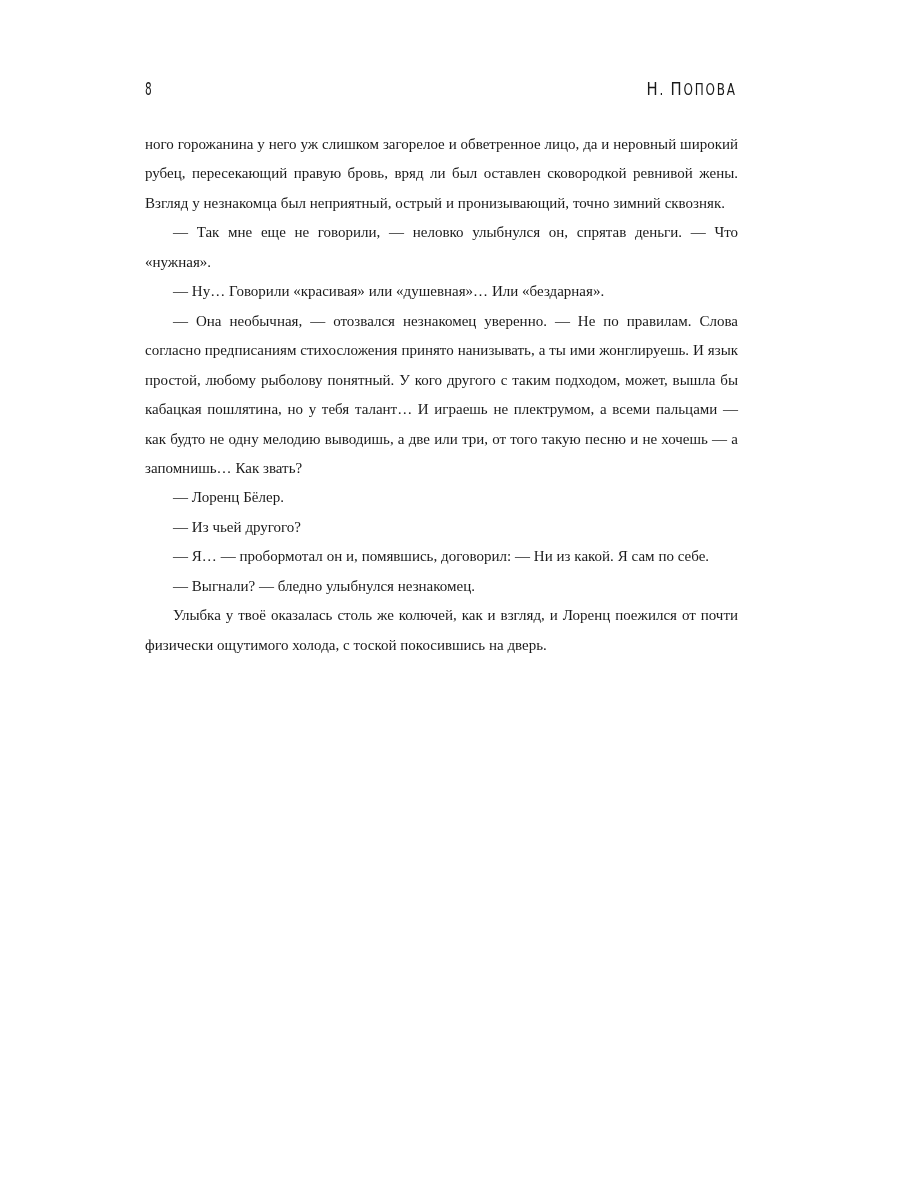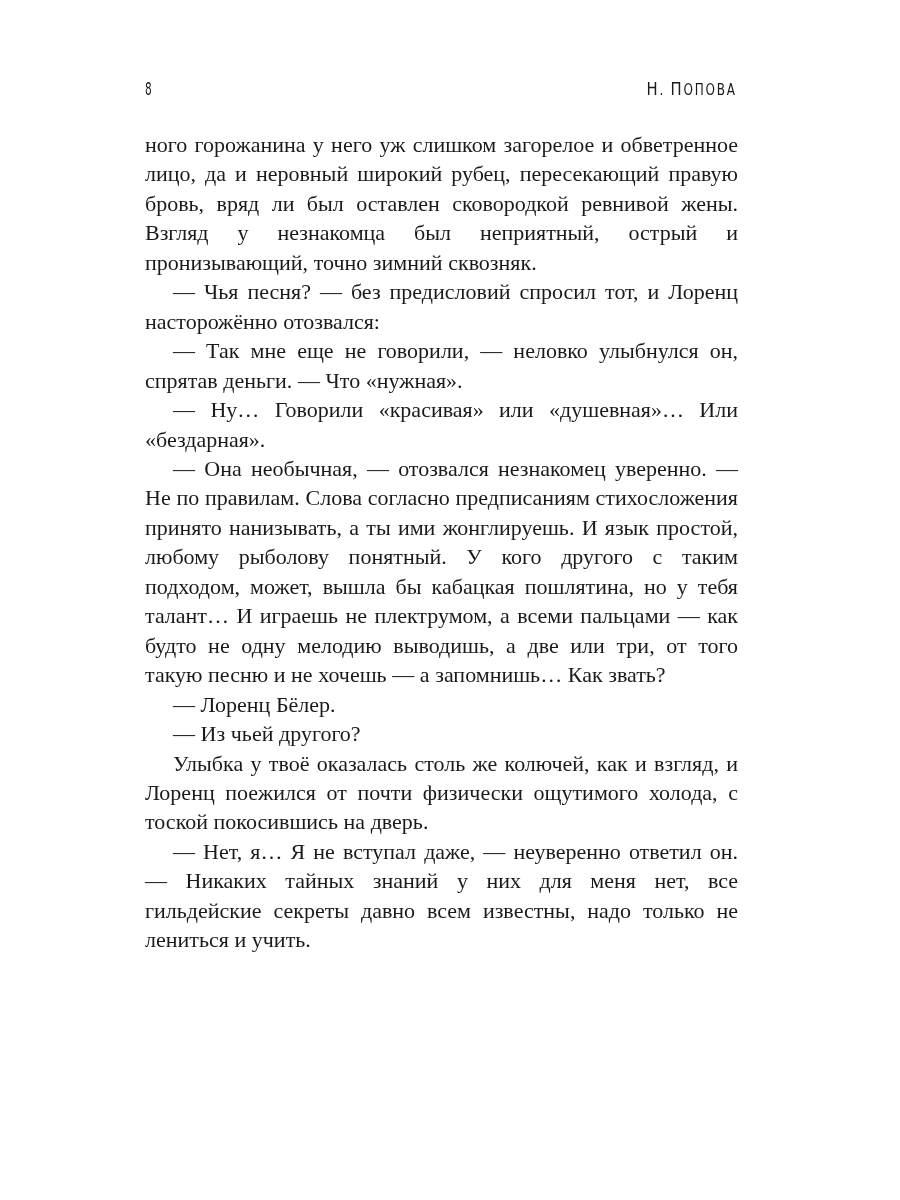--- a/index.html
+++ b/index.html
@@ -62,21 +62,21 @@
 
   
   .textblock {
     position: absolute;
     left: 145px;
     top: 130px;
     width: 593px;
   }
   .textblock p {
     margin: 0;
-    font-size: 22px;
+    font-size: 15px;
     line-height: 29.45px;
     text-align: justify;
     text-justify: inter-word;
     hyphens: manual;
     word-spacing: 0.1px;
   }
   
   .textblock p.cont {
     text-indent: 0;
   }
@@ -94,23 +94,23 @@
 
 <div class="page">
 
   <div class="running-head">
     <span class="folio">8</span>
     <span class="author-running"><span class="cap">Н</span><span>.</span><span> </span><span class="cap">П</span><span>О</span><span>П</span><span>О</span><span>В</span><span>А</span></span>
   </div>
 
   <div class="textblock" id="textblock">
       <p class="cont">ного горожанина у него уж слишком загорелое и обветренное лицо, да и неровный широкий рубец, пересекающий правую бровь, вряд ли был оставлен сковородкой ревнивой жены. Взгляд у незнакомца был неприятный, острый и пронизывающий, точно зимний сквозняк.</p>
-      <p class="ind">— Чья песня? — без предисловий спросил тот, и Лоренц насторожённо отозвался:</p>
       <p class="ind">— Так мне еще не говорили, — неловко улыбнулся он, спрятав деньги. — Что «нужная».</p>
       <p class="ind">— Ну… Говорили «красивая» или «душевная»… Или «бездарная».</p>
       <p class="ind">— Она необычная, — отозвался незнакомец уверенно. — Не по правилам. Слова согласно предписаниям стихосложения принято нанизывать, а ты ими жонглируешь. И язык простой, любому рыболову понятный. У кого другого с таким подходом, может, вышла бы кабацкая пошлятина, но у тебя талант… И играешь не плектрумом, а всеми пальцами — как будто не одну мелодию выводишь, а две или три, от того такую песню и не хочешь — а запомнишь… Как звать?</p>
       <p class="ind">— Лоренц Бёлер.</p>
       <p class="ind">— Из чьей другого?</p>
+      <p class="ind">— Я… — пробормотал он и, помявшись, договорил: — Ни из какой. Я сам по себе.</p>
+      <p class="ind">— Выгнали? — бледно улыбнулся незнакомец.</p>
       <p class="ind">Улыбка у твоё оказалась столь же колючей, как и взгляд, и Лоренц поежился от почти физически ощутимого холода, с тоской покосившись на дверь.</p>
-      <p class="ind">— Нет, я… Я не вступал даже, — неуверенно ответил он. — Никаких тайных знаний у них для меня нет, все гильдейские секреты давно всем известны, надо только не лениться и учить.</p>
     </div>
 
 </div>
 
 </body></html>

